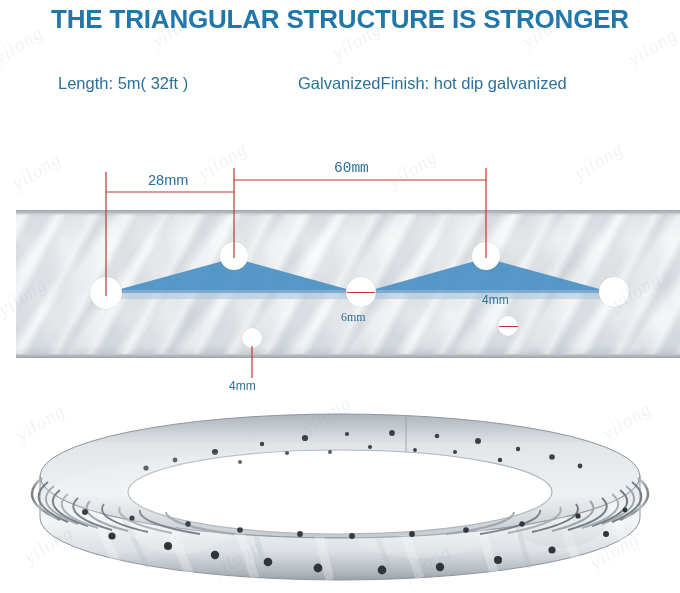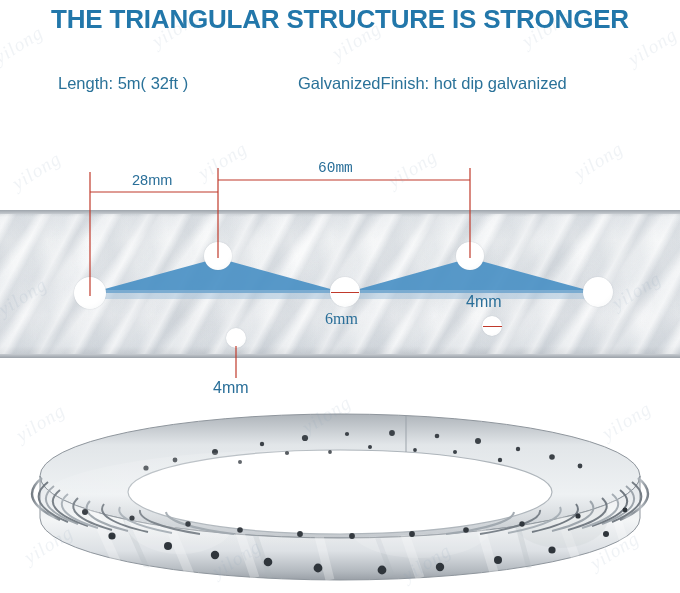--- a/index.html
+++ b/index.html
@@ -44,21 +44,21 @@
   .spec-cell {
     font-size:16.5px;
     color:#2a7299;
     line-height:22px;
     white-space:nowrap;
   }
   .spec-cell.left  { width:240px; }
   .spec-cell.right { width:360px; }
 
   
-  .diagram { position:absolute; left:0; top:150px; width:596px; height:250px; z-index:15; }
+  .diagram { position:absolute; left:16px; top:150px; width:596px; height:250px; z-index:15; }
 
   
   .strip {
     position:absolute;
     left:0; top:60px;
     width:680px; height:148px;
     overflow:hidden;
     background:
       linear-gradient(180deg,
         #b9bec4 0px, #c9ced3 3px,
@@ -114,21 +114,21 @@
   .dim-svg { position:absolute; left:0; top:0; width:680px; height:250px; z-index:8; }
   .dim-label {
     position:absolute;
     font-size:14.5px;
     color:#2a6f99;
     z-index:9;
     white-space:nowrap;
   }
   .mm-label {
     position:absolute;
-    font-size:16px;
+    font-size:12px;
     color:#2a6f99;
     z-index:9;
     white-space:nowrap;
   }
 
   
   .coil-wrap { position:absolute; left:0; top:400px; width:680px; height:193px; z-index:14; }
   .coil-svg  { position:absolute; left:0; top:0; width:680px; height:193px; }
 </style>
 </head>

